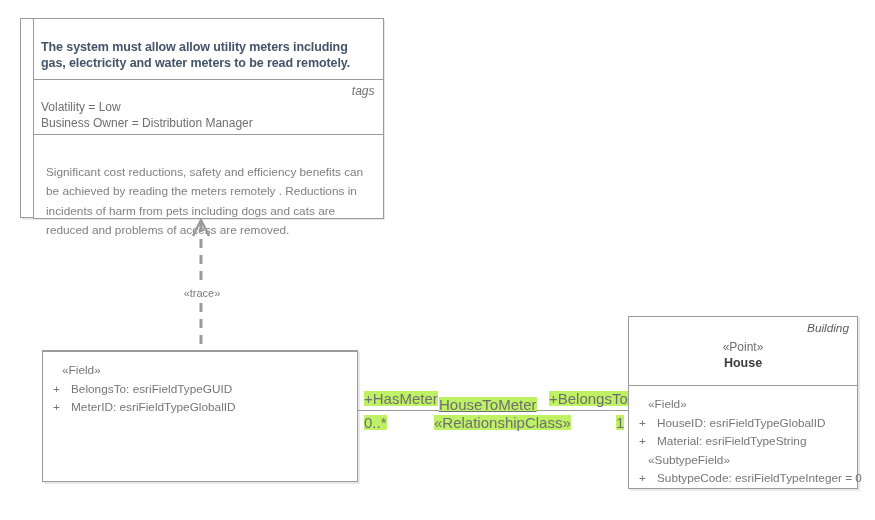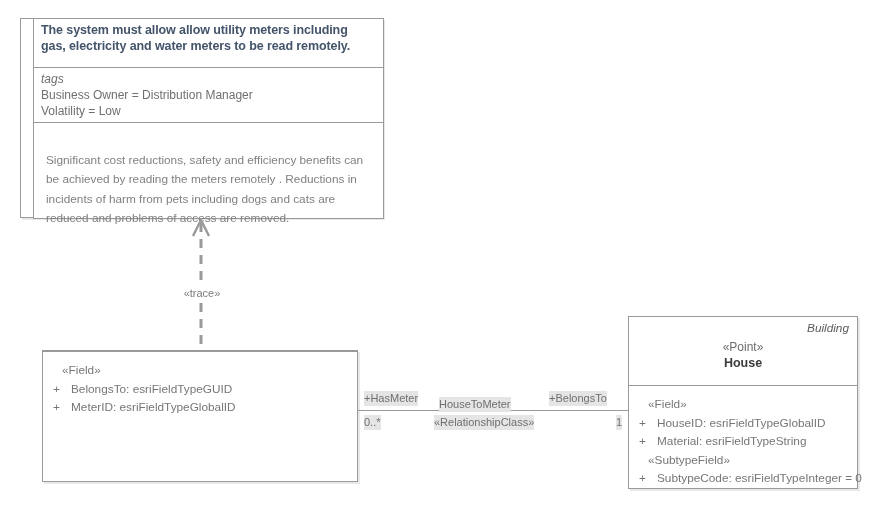--- a/index.html
+++ b/index.html
@@ -47,40 +47,40 @@
     left: 12px;
     top: -1.5px;
     right: -1.5px;
     bottom: -1.5px;
     border: 1.5px solid #9a9a9a;
     box-sizing: border-box;
     background: #ffffff;
   }
   .req-sect { box-sizing: border-box; }
   #req-title-sect {
-    height: 48px;
-    padding: 3px 10px 0 7px;
+    height: 60px;
+    padding: 20px 10px 0 7px;
   }
   .req-title {
     font-size: 12.5px;
     font-weight: bold;
     color: #44546a;
     line-height: 16.5px;
     letter-spacing: -0.1px;
   }
   #req-tags-sect {
     height: 55px;
     border-top: 1.5px solid #9a9a9a;
     padding: 4px 8px 0 7px;
   }
   .tags-heading {
     font-size: 12px;
     font-style: italic;
     color: #6f6f6f;
-    text-align: left;
+    text-align: right;
     line-height: 15px;
   }
   .tag-line {
     font-size: 12px;
     color: #6f6f6f;
     line-height: 16px;
     white-space: nowrap;
   }
   #req-notes-sect {
     border-top: 1.5px solid #9a9a9a;
@@ -195,49 +195,49 @@
   #rel-line {
     position: absolute;
     left: 0;
     top: 21px;
     width: 270px;
     height: 0;
     border-top: 1.5px solid #9a9a9a;
   }
   .rel-lbl {
     position: absolute;
-    font-size: 11px;
+    font-size: 15px;
     color: #6f6f6f;
     white-space: nowrap;
-    background: #e5e5e5;
+    background: #bef264;
     line-height: 15px;
   }
   #rel-source-role { left: 6px;  top: 2px; }
   #rel-target-role { left: 191px; top: 2px; }
-  #rel-name        { left: 81px; top: 8px; }
+  #rel-name        { left: 81px; top: 8px; text-decoration: underline; }
   #rel-stereotype  { left: 76px; top: 26px; }
   #rel-source-mult { left: 6px;  top: 26px; }
   #rel-target-mult { left: 258px; top: 26px; }
 </style>
 </head>
 <body>
 
 <div id="canvas">
 
   <div class="box" id="requirement-element">
     <div id="requirement-inner">
 
       <div class="req-sect" id="req-title-sect">
         <div class="req-title">The system must allow allow utility meters including gas, electricity and water meters to be read remotely.</div>
       </div>
 
       <div class="req-sect" id="req-tags-sect">
         <div class="tags-heading">tags</div>
+        <div class="tag-line">Volatility = Low</div>
         <div class="tag-line">Business Owner = Distribution Manager</div>
-        <div class="tag-line">Volatility = Low</div>
       </div>
 
       <div class="req-sect" id="req-notes-sect">
         <div class="req-note">Significant cost reductions, safety and efficiency benefits  can be achieved by reading the meters remotely . Reductions in incidents of harm from pets including dogs and cats are reduced and problems of access are removed.</div>
       </div>
 
     </div>
   </div>
 
   <div id="trace-connector">

